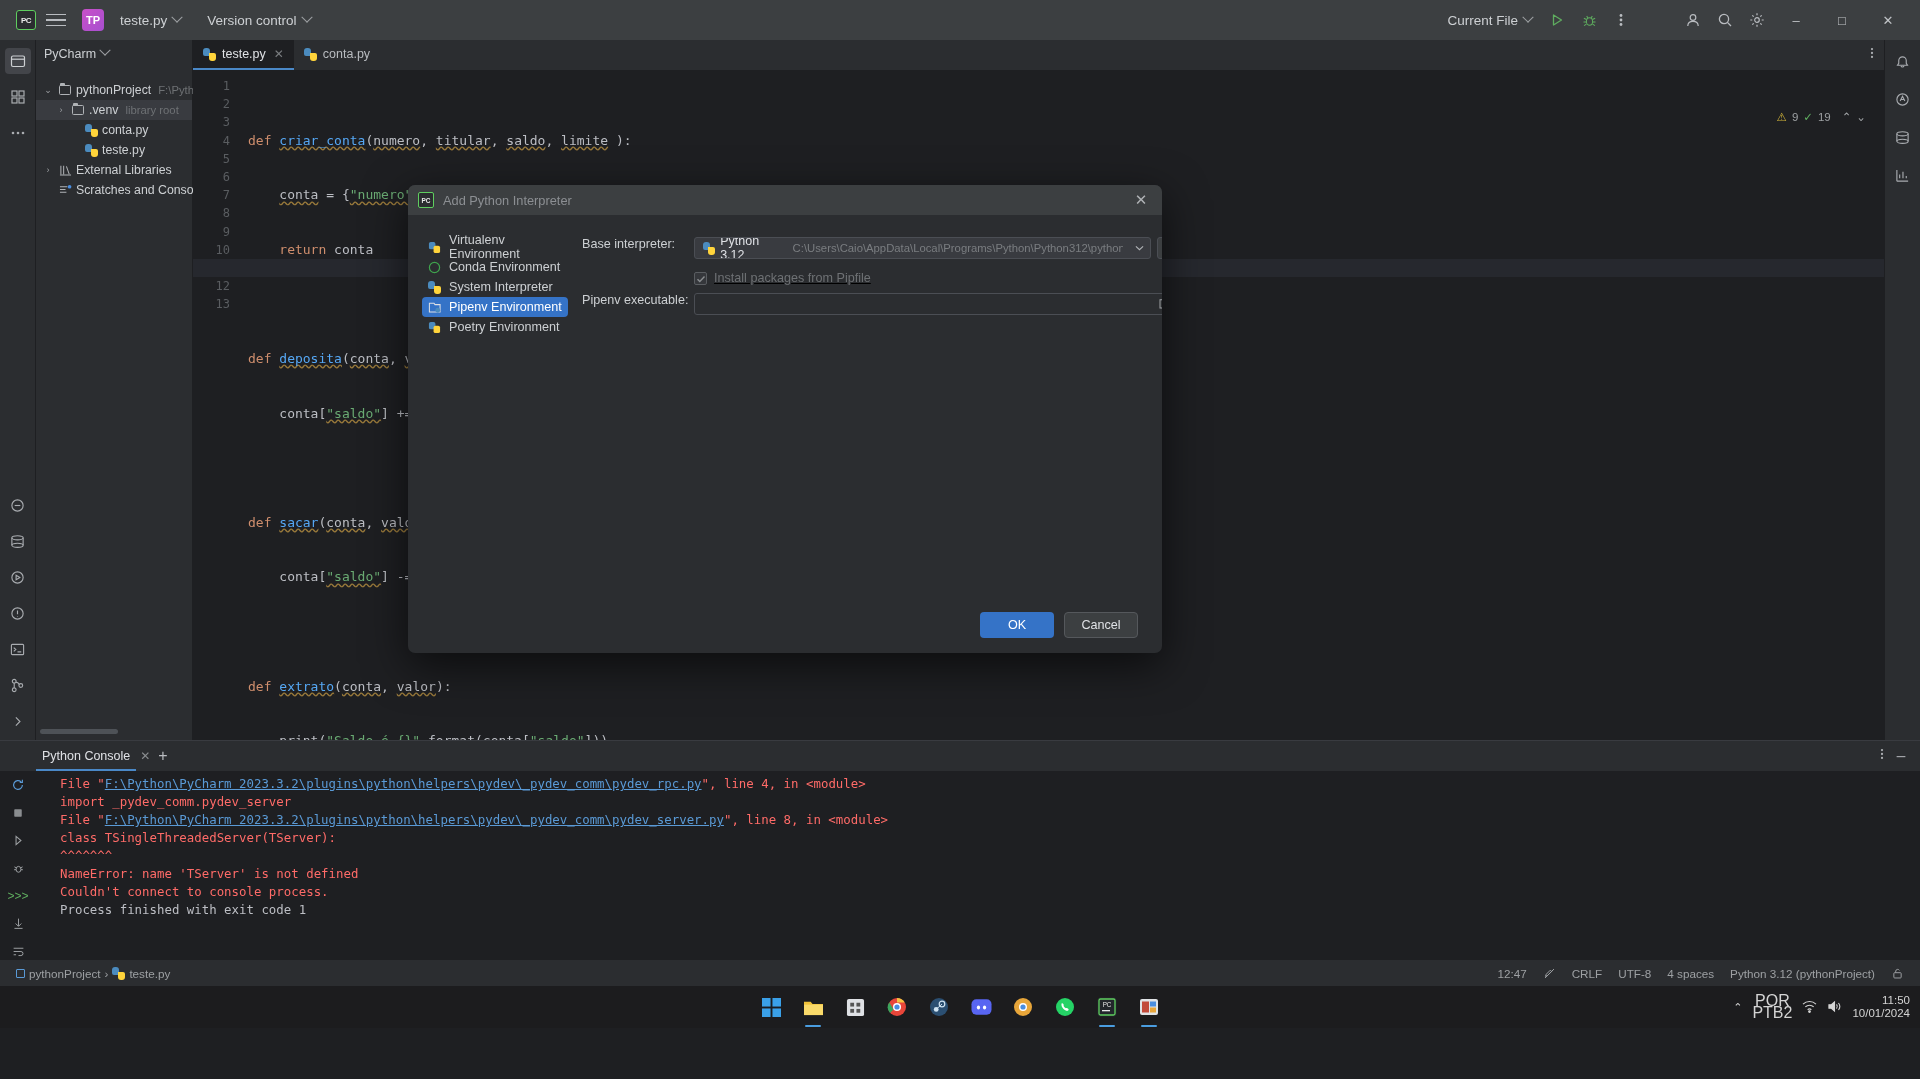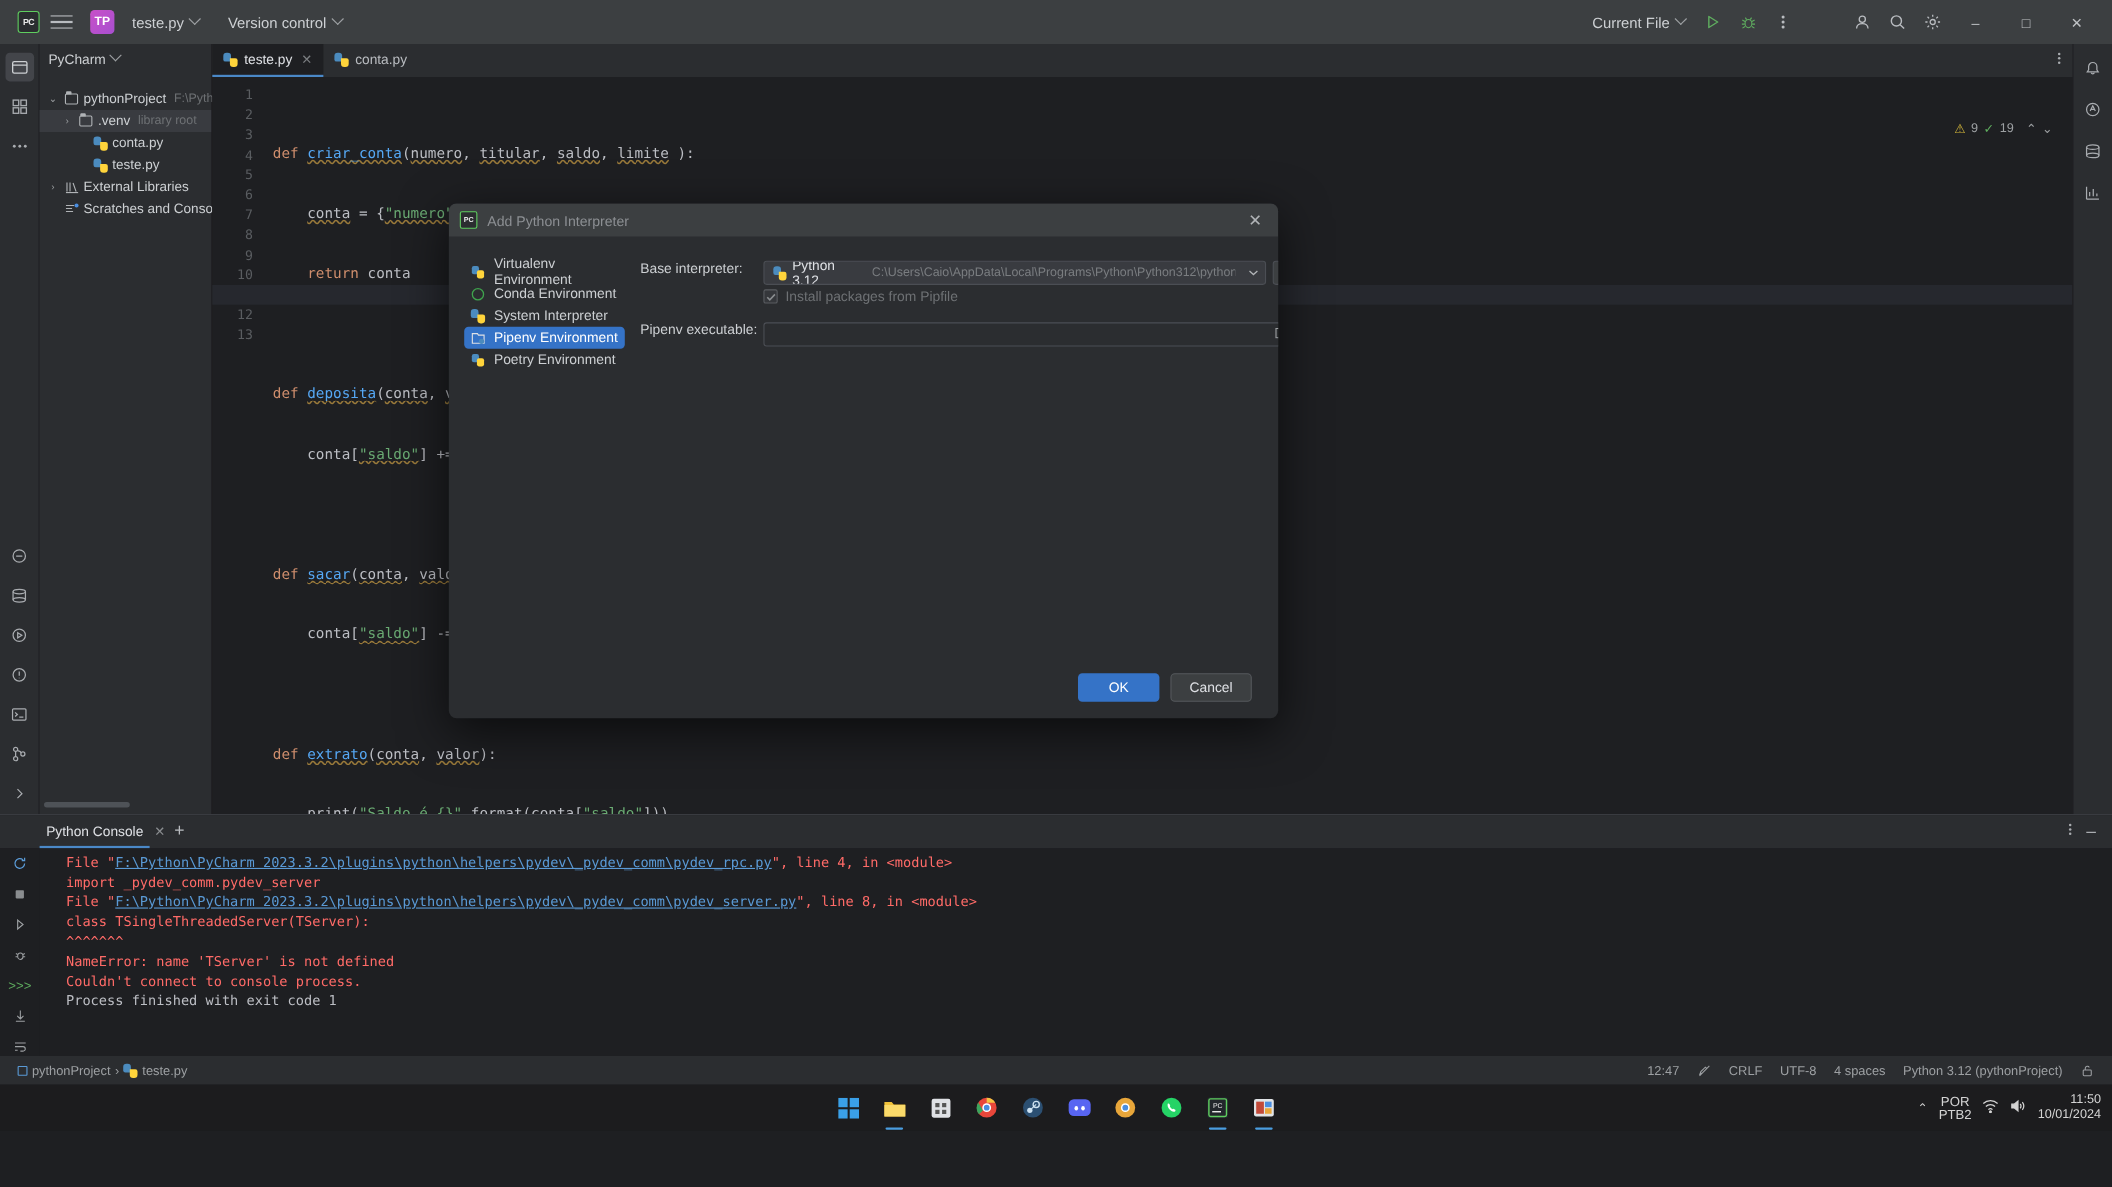--- a/index.html
+++ b/index.html
@@ -114,21 +114,21 @@
   .sb-item { display: flex; align-items: center; gap: 4px; padding: 2px 6px; border-radius: 3px; cursor: pointer; }
   .sb-right { margin-left: auto; display: flex; align-items: flex-end; gap: 4px; }
 
   
   .taskbar { height: 42px; flex: 0 0 42px; background: #1c1c1e; display: flex; align-items: center; justify-content: center; position: relative; }
   .tb-apps { display: flex; align-items: center; gap: 14px; }
   .tb-app { width: 28px; height: 28px; display:flex; align-items:center; justify-content:center; border-radius:4px; cursor:pointer; position: relative; }
   .tb-app.running::after { content:''; position:absolute; bottom:-6px; left:50%; transform:translateX(-50%); width:16px; height:2.5px; background:#4a9de0; border-radius:2px; }
   .tray { position: absolute; right: 10px; display: flex; align-items: center; gap: 10px; color: #d4d4d4; font-size: 11px; }
   .tray-clock { text-align: right; line-height: 13px; font-size: 11.5px; }
-  .tray-lang { text-align:center; line-height:12px; font-size:12px; }
+  .tray-lang { text-align:center; line-height:12px; font-size:16px; }
 
   
   .overlay { position: absolute; inset: 0; z-index: 50; pointer-events: none; }
   .dialog {
     position: absolute; left: 408px; top: 185px; width: 754px; height: 468px;
     background: #2b2d30; border-radius: 7px; box-shadow: 0 12px 44px rgba(0,0,0,.62);
     display: flex; flex-direction: column; pointer-events: auto; overflow: hidden;
   }
   .dlg-title { height: 30px; background: #3c3f41; display:flex; align-items:center; padding: 0 10px; gap: 9px; }
   .dlg-ico { width: 16px; height: 16px; border: 1.3px solid #5fce5f; border-radius: 2px; background:#2b2d30; display:flex; align-items:center; justify-content:center; font-size:6.5px; color:#e8e8e8; font-weight:bold;}
@@ -144,21 +144,21 @@
   .combo {
     flex: 1; height: 22px; background: #393b40; border: 1px solid #4b4e54; border-radius: 3px;
     display: flex; align-items: center; padding: 0 0 0 6px; gap: 5px; overflow: hidden; cursor: pointer;
   }
   .combo-main { font-size: 12.5px; color: #dfe1e5; }
   .combo-path { font-size: 11.3px; color: #7a7d80; margin-left: 5px; white-space: nowrap; overflow: hidden; }
   .combo-arrow { margin-left: auto; width: 22px; height: 20px; display: flex; align-items: center; justify-content: center; flex: 0 0 22px; }
   .dots-btn { width: 22px; height: 22px; margin-left: 6px; background: #3c3f41; border: 1px solid #4b4e54; border-radius: 3px; color: #cdd0d3; font-size: 12px; display:flex; align-items:center; justify-content:center; cursor:pointer; }
   .cbx { width: 13px; height: 13px; border: 1px solid #5a5d61; border-radius: 2px; background: #35373b; display:flex; align-items:center; justify-content:center; margin-right: 7px; }
   .cbx svg { width: 10px; height: 10px; }
-  .f-check { display: flex; align-items: flex-start; height: 22px; margin: 4px 0 8px 0; padding-left: 0; }
+  .f-check { display: flex; align-items: flex-end; height: 22px; margin: 4px 0 8px 0; padding-left: 0; text-decoration: underline; }
   .f-check-label { font-size: 12.6px; color: #6e7174; }
   .txtfield { flex: 1; height: 22px; background: #2b2d30; border: 1px solid #4b4e54; border-radius: 3px; display:flex; align-items:center; padding: 0 6px; cursor: text; }
   .txtfield .fbrowse { margin-left: auto; color: #9da0a3; }
   .dlg-footer { height: 56px; display: flex; align-items: center; justify-content: flex-end; gap: 10px; padding-right: 24px; }
   .btn { height: 26px; min-width: 74px; border-radius: 4px; font-size: 12.6px; display: flex; align-items: center; justify-content: center; cursor: pointer; }
   .btn.primary { background: #3573c7; color: #fff; }
   .btn.secondary { background: #3c3f41; color: #dfe1e5; border: 1px solid #55585c; }
 
   .hscroll { position:absolute; left: 38px; bottom: 2px; width: 80px; height: 5px; background:#4e5257; border-radius:3px; }
 </style>

